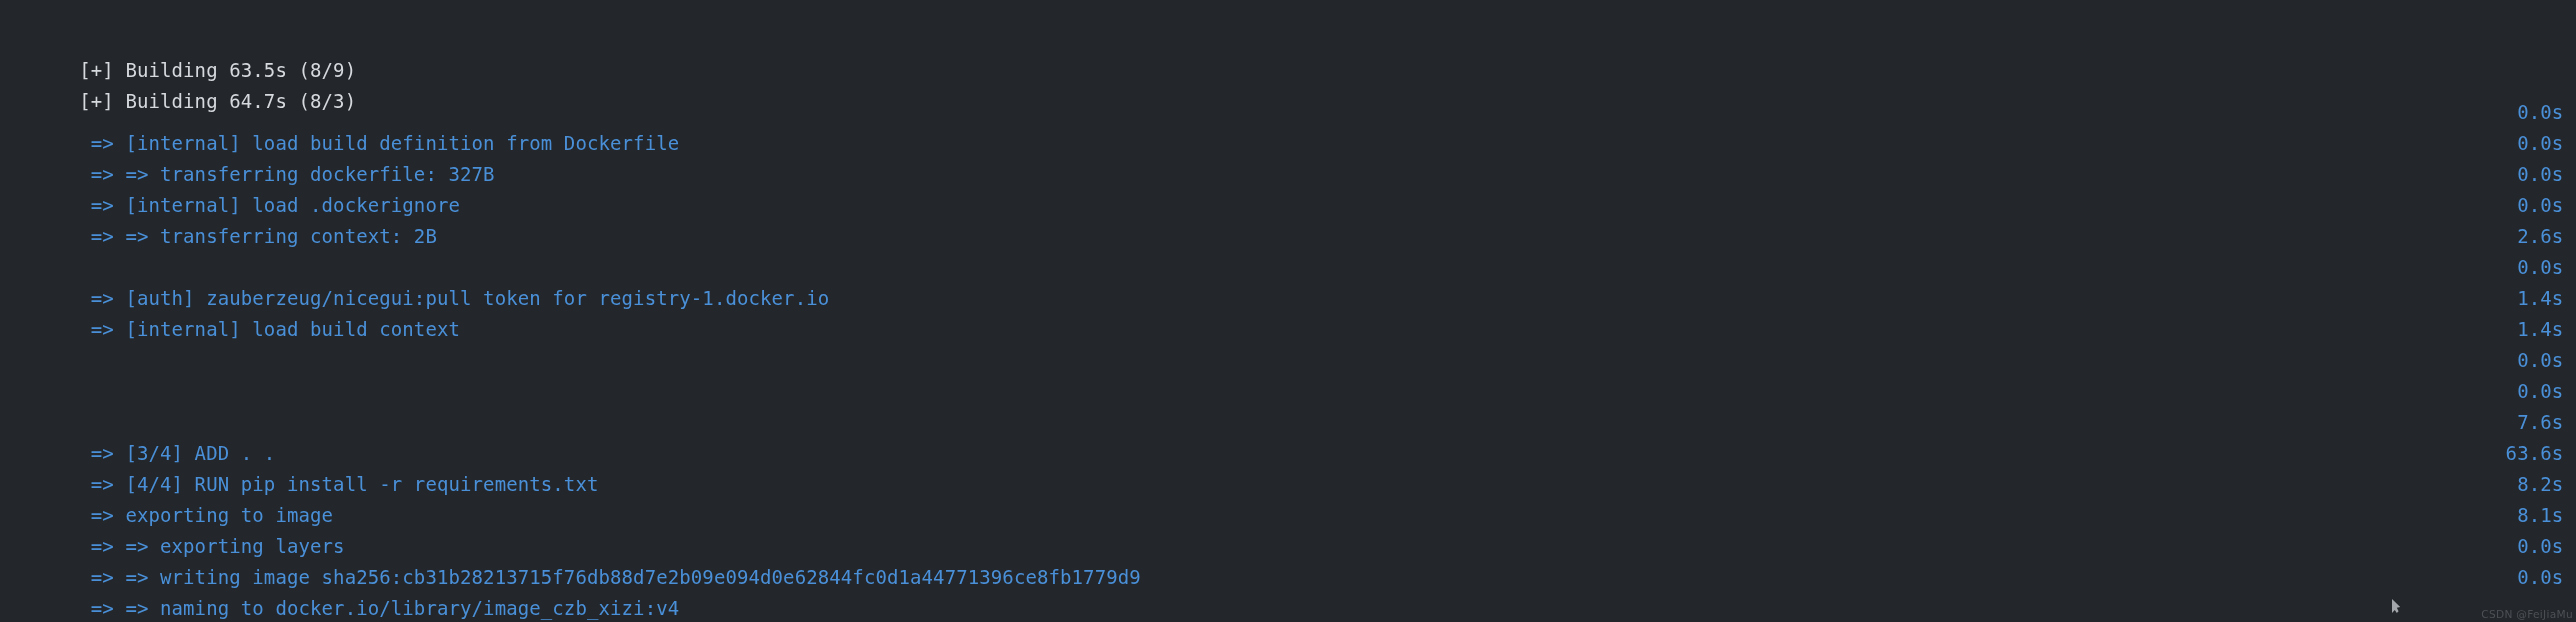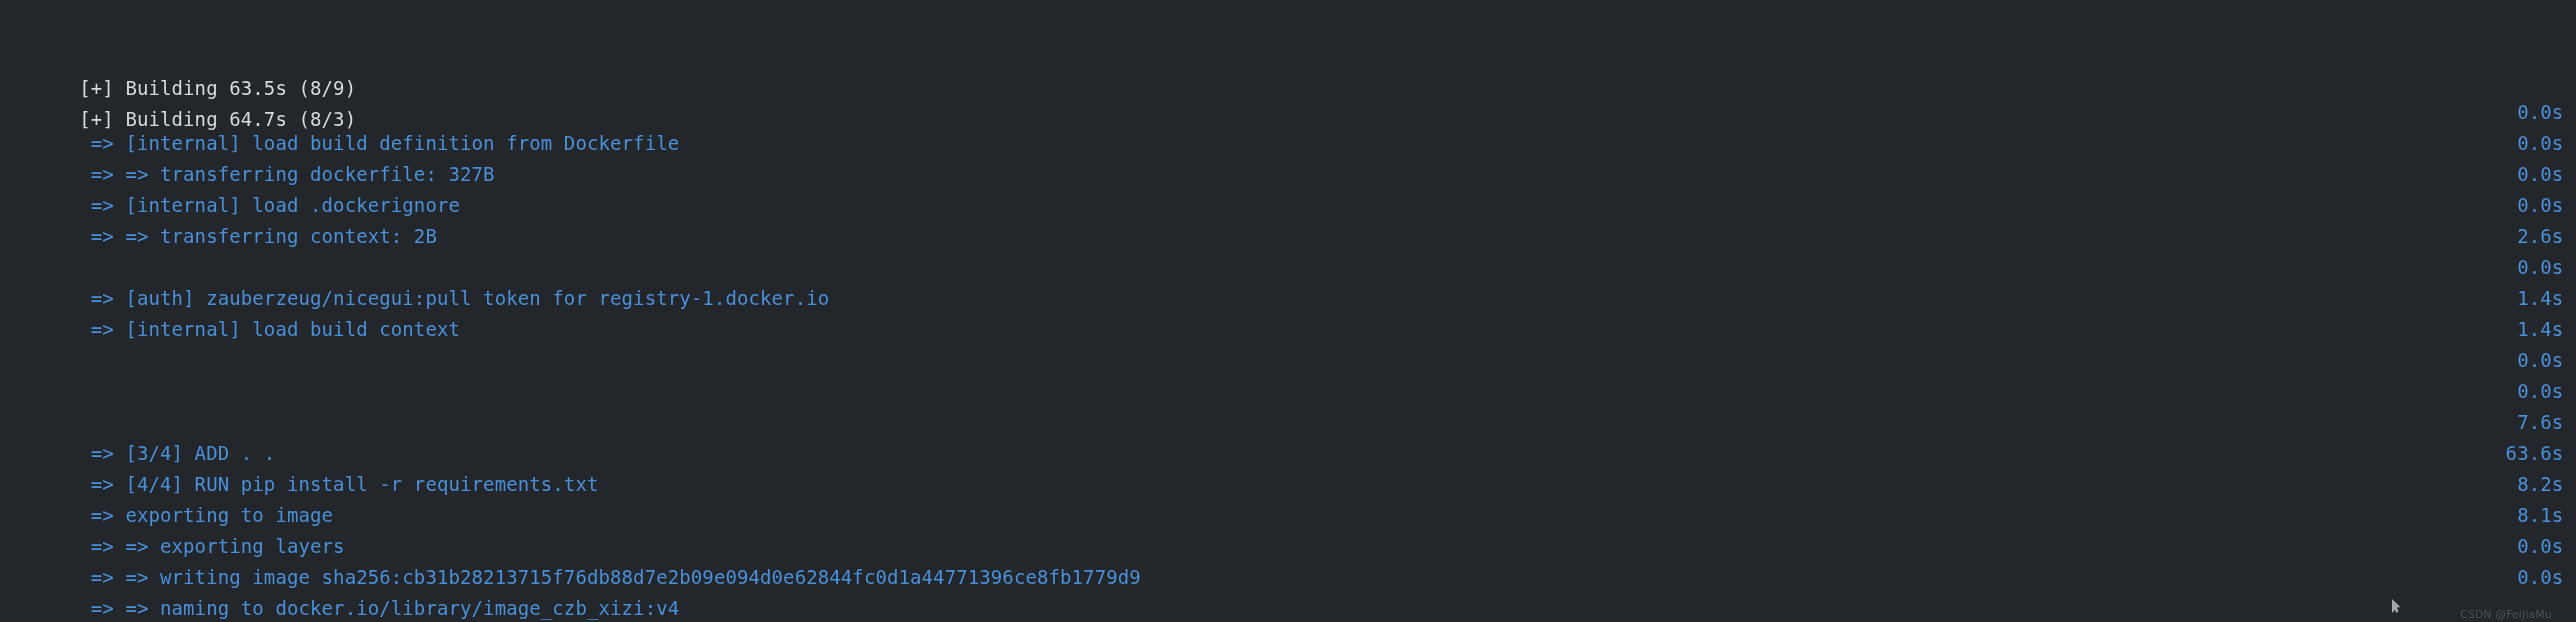--- a/index.html
+++ b/index.html
@@ -57,27 +57,27 @@
     padding-left: 10px;
     vertical-align: top;
   }
   .row .dur {
     position: absolute;
     right: 12.7px;
     top: 0;
     text-align: right;
     vertical-align: top;
   }
-  .c-white { color: #d6d9dd; margin-top: 18px; }
+  .c-white { color: #d6d9dd; }
   .c-blue  { color: #4a90d9; margin-top: 11px; }
 
   
   .watermark {
     position: absolute;
-    right: 24px;
+    right: 3px;
     bottom: 2.8px;
     font-family: "DejaVu Sans", "Liberation Sans", sans-serif;
     font-size: 10.6px;
     color: #4f5359;
     letter-spacing: 0.3px;
     white-space: pre;
     opacity: 0.95;
   }
 
   

